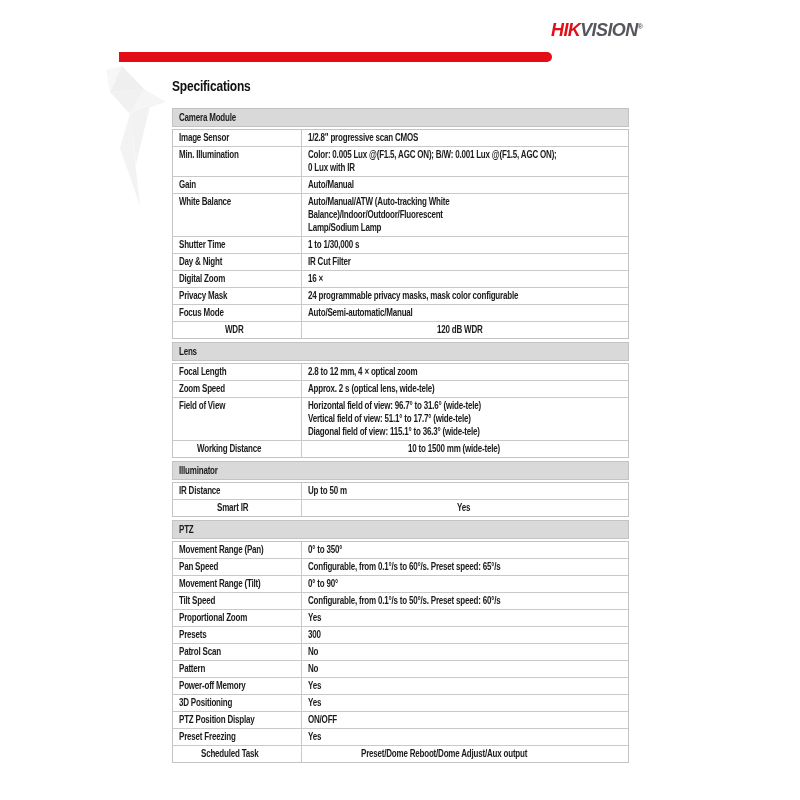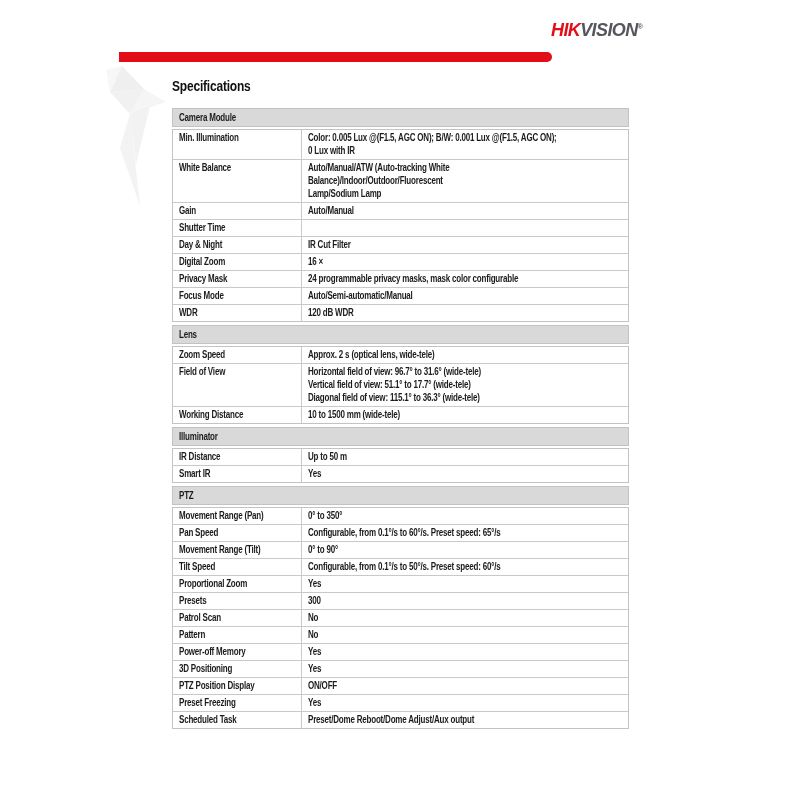--- a/index.html
+++ b/index.html
@@ -30,21 +30,21 @@
   .cnd { display:inline-block; transform:scaleX(0.8); transform-origin:0 50%;
          white-space:pre-line; letter-spacing:-0.25px; }
 
   
   .spec-table { width:457px; color:#1b1b1b; font-size:10px; font-weight:700; }
   .sec-h { background:var(--section-header-bg,#d9d9d9); border:1px solid #c3c3c3;
            padding:2px 6px 2px 6px; margin:3px 0 2px 0; line-height:13px; }
   .spec-table .section:first-child .sec-h { margin-top:0; }
   .sec-rows { border:1px solid #c3c3c3; }
   .row { display:flex; align-items:stretch; border-bottom:1px solid #c9c9c9; background:#fff; }
-  .row:last-child { border-bottom:none; }
+  .row:last-child { border-bottom:none;text-align:center; }
   .cell { padding:1px 6px 2px 6px; line-height:13px; }
   .cell.label { width:129px; flex:0 0 129px; border-right:1px solid #c9c9c9; }
   .cell.value { flex:1; }
 </style>
 </head>
 <body>
 
 <div class="page">
 
   <div class="logo">
@@ -62,34 +62,39 @@
     <polygon points="18,10 6,36 2,14" fill="#f5f5f5" opacity="0.8"></polygon>
   </svg>
 
   <div class="content">
     <h1 class="page-title"><span class="cnd">Specifications</span></h1>
     <div class="spec-table" id="spec-table">
         <div class="section">
           <div class="sec-h"><span class="cnd">Camera Module</span></div>
           <div class="sec-rows">
             <div class="row">
+              <div class="cell label"><span class="cnd">Image Sensor</span></div>
+              <div class="cell value"><span class="cnd">1/2.8" progressive scan CMOS</span></div>
+            </div>
+            <div class="row">
               <div class="cell label"><span class="cnd">Min. Illumination</span></div>
               <div class="cell value"><span class="cnd">Color: 0.005 Lux @(F1.5, AGC ON); B/W: 0.001 Lux @(F1.5, AGC ON); 0 Lux with IR</span></div>
+            </div>
+            <div class="row">
+              <div class="cell label"><span class="cnd">Gain</span></div>
+              <div class="cell value"><span class="cnd">Auto/Manual</span></div>
             </div>
             <div class="row">
               <div class="cell label"><span class="cnd">White Balance</span></div>
               <div class="cell value"><span class="cnd">Auto/Manual/ATW (Auto-tracking White Balance)/Indoor/Outdoor/Fluorescent
 Lamp/Sodium Lamp</span></div>
             </div>
             <div class="row">
-              <div class="cell label"><span class="cnd">Gain</span></div>
-              <div class="cell value"><span class="cnd">Auto/Manual</span></div>
-            </div>
-            <div class="row">
               <div class="cell label"><span class="cnd">Shutter Time</span></div>
+              <div class="cell value"><span class="cnd">1 to 1/30,000 s</span></div>
             </div>
             <div class="row">
               <div class="cell label"><span class="cnd">Day &amp; Night</span></div>
               <div class="cell value"><span class="cnd">IR Cut Filter</span></div>
             </div>
             <div class="row">
               <div class="cell label"><span class="cnd">Digital Zoom</span></div>
               <div class="cell value"><span class="cnd">16 ×</span></div>
             </div>
             <div class="row">
@@ -102,20 +107,24 @@
             </div>
             <div class="row">
               <div class="cell label"><span class="cnd">WDR</span></div>
               <div class="cell value"><span class="cnd">120 dB WDR</span></div>
             </div>
           </div>
         </div>
         <div class="section">
           <div class="sec-h"><span class="cnd">Lens</span></div>
           <div class="sec-rows">
+            <div class="row">
+              <div class="cell label"><span class="cnd">Focal Length</span></div>
+              <div class="cell value"><span class="cnd">2.8 to 12 mm, 4 × optical zoom</span></div>
+            </div>
             <div class="row">
               <div class="cell label"><span class="cnd">Zoom Speed</span></div>
               <div class="cell value"><span class="cnd">Approx. 2 s (optical lens, wide-tele)</span></div>
             </div>
             <div class="row">
               <div class="cell label"><span class="cnd">Field of View</span></div>
               <div class="cell value"><span class="cnd">Horizontal field of view: 96.7° to 31.6° (wide-tele)
 Vertical field of view: 51.1° to 17.7° (wide-tele)
 Diagonal field of view: 115.1° to 36.3° (wide-tele)</span></div>
             </div>

